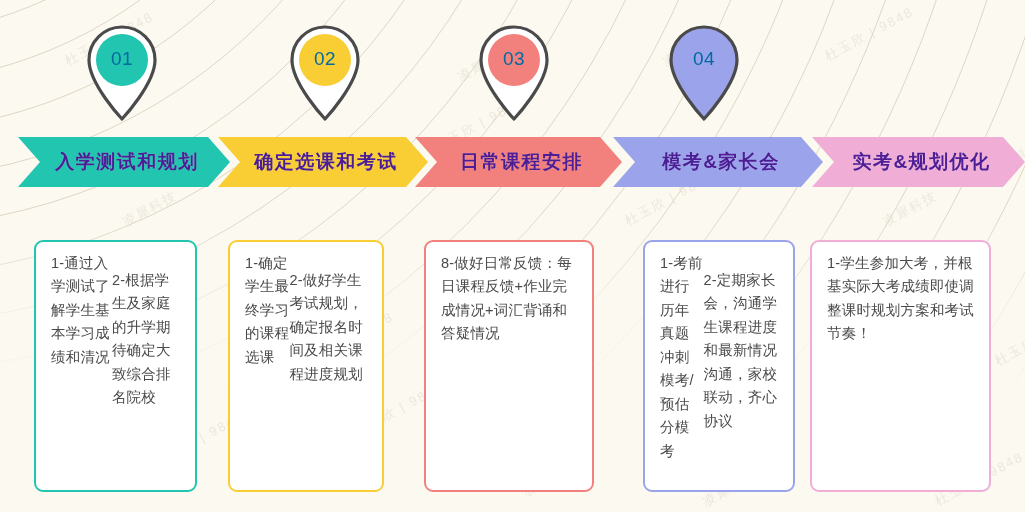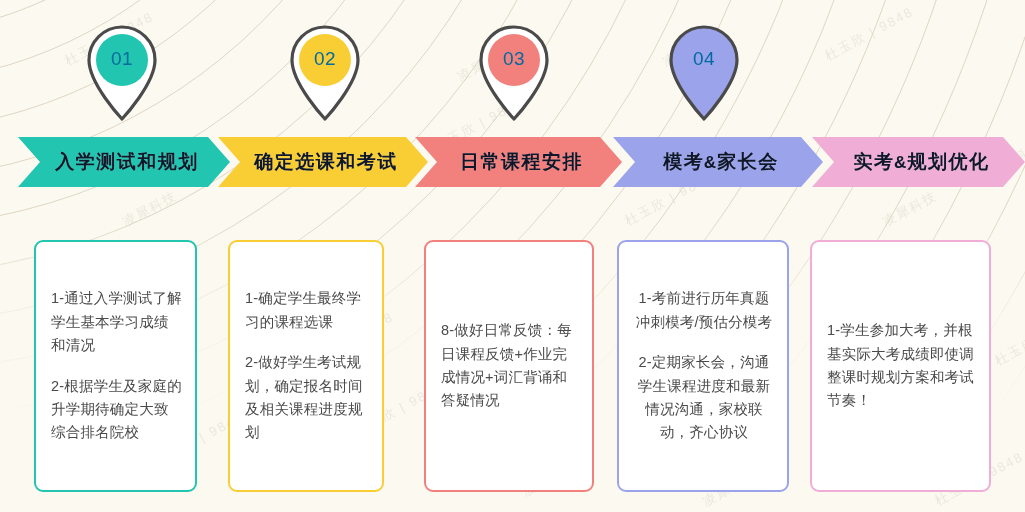--- a/index.html
+++ b/index.html
@@ -37,34 +37,33 @@
   }
 
   
   .banner-row{position:absolute;left:0;top:137px;width:1025px;height:50px;z-index:4;}
   .banner{
     position:absolute;top:0;height:50px;
     display:flex;align-items:center;
     box-sizing:border-box;
   }
   .banner-label{
-    color:#0f172a;font-size:19px;font-weight:600;letter-spacing:1.5px;
+    color:#4c1d95;font-size:19px;font-weight:600;letter-spacing:1.5px;
     white-space:nowrap;width:100%;text-align:center;
     padding-left:14px;padding-right:8px;box-sizing:border-box;
     text-shadow:0 0 1px rgba(255,255,255,.35);
-    font-family:Liberation Mono, monospace;
   }
 
   
   .card-row{position:absolute;left:0;top:240px;width:1025px;height:260px;z-index:4;}
   .card{
     position:absolute;top:0;height:252px;
     background:#ffffff;border:2px solid #ccc;border-radius:9px;
     box-sizing:border-box;
-    display:flex;flex-direction:column;justify-content:center;
+    display:flex;justify-content:center;
     padding:10px 13px 10px 15px;
   }
   .para{
     color:#4a4a4a;font-size:14.5px;line-height:1.62;
     margin:0;letter-spacing:.2px;
   }
   .para + .para{margin-top:17px;}
 </style>
 </head>
 <body>
@@ -181,21 +180,21 @@
         <p class="para">1-通过入学测试了解学生基本学习成绩和清况</p>
         <p class="para">2-根据学生及家庭的升学期待确定大致综合排名院校</p>
       </div>
       <div class="card" style="left: 228px; width: 156px; border-color: rgb(249, 206, 53);">
         <p class="para">1-确定学生最终学习的课程选课</p>
         <p class="para">2-做好学生考试规划，确定报名时间及相关课程进度规划</p>
       </div>
       <div class="card" style="left: 424px; width: 170px; border-color: rgb(242, 129, 126);">
         <p class="para">8-做好日常反馈：每日课程反馈+作业完成情况+词汇背诵和答疑情况</p>
       </div>
-      <div class="card" style="left: 617px; width: 172px; border-color: rgb(155, 164, 234); text-align: center;">
+      <div class="card" style="left: 643px; width: 152px; border-color: rgb(155, 164, 234);">
         <p class="para">1-考前进行历年真题冲刺模考/预估分模考</p>
         <p class="para">2-定期家长会，沟通学生课程进度和最新情况沟通，家校联动，齐心协议</p>
       </div>
       <div class="card" style="left: 810px; width: 181px; border-color: rgb(240, 174, 214);">
         <p class="para">1-学生参加大考，并根基实际大考成绩即使调整课时规划方案和考试节奏！</p>
       </div>
     </div>
 
 </div>
 

